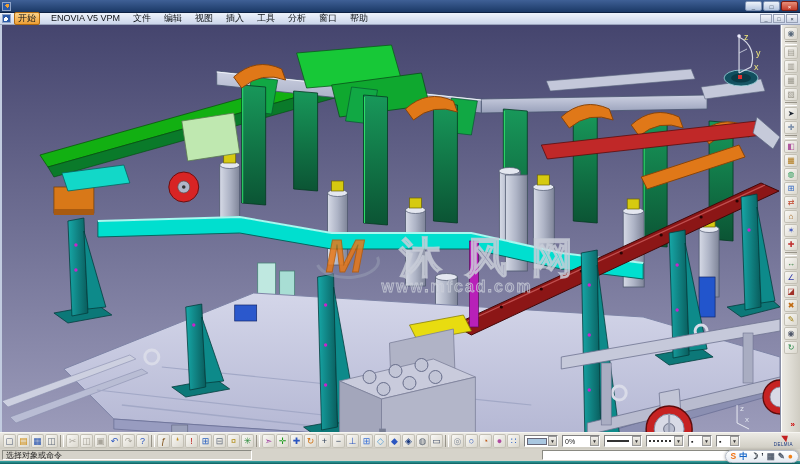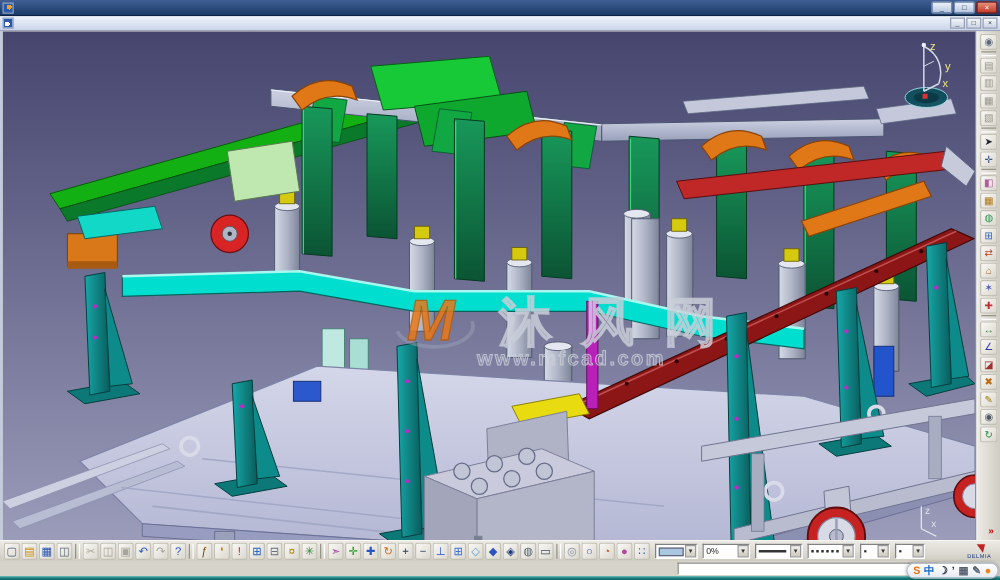--- a/index.html
+++ b/index.html
@@ -66,20 +66,33 @@
   <span class="winbtns" data-name="window-controls">
 
   <span data-name="window-minimize-button">_</span>
       <span data-name="window-maximize-button">□</span>
       <span data-name="window-close-button">×</span>
     </span>
 </div>
 
 <div class="menubar" data-name="menu-bar">
   <span class="app-icon" data-name="workbench-icon" style="background:radial-gradient(circle at 40% 60%,#fff 0 2px,#2a5aa8 2px)"></span>
+  <span class="menu-items" data-name="menu-items">
+
+  <span class="menu-item" data-name="menu-start" data-active="true">开始</span>
+      <span class="menu-item" data-name="menu-enovia-v5-vpm" data-active="false">ENOVIA V5 VPM</span>
+      <span class="menu-item" data-name="menu-file" data-active="false">文件</span>
+      <span class="menu-item" data-name="menu-edit" data-active="false">编辑</span>
+      <span class="menu-item" data-name="menu-view" data-active="false">视图</span>
+      <span class="menu-item" data-name="menu-insert" data-active="false">插入</span>
+      <span class="menu-item" data-name="menu-tools" data-active="false">工具</span>
+      <span class="menu-item" data-name="menu-analyze" data-active="false">分析</span>
+      <span class="menu-item" data-name="menu-window" data-active="false">窗口</span>
+      <span class="menu-item" data-name="menu-help" data-active="false">帮助</span>
+    </span>
   <span class="mdi" data-name="mdi-window-controls">
 
   <span data-name="mdi-minimize-button">_</span>
       <span data-name="mdi-restore-button">□</span>
       <span data-name="mdi-close-button">×</span>
     </span>
 </div>
 
 <div class="main" data-name="main-area">
   <div class="viewport" data-name="3d-viewport">
@@ -526,20 +539,21 @@
     <span class="arrow" data-name="chevron-down-icon">▼</span>
   </span>
 
   <span class="delmia" data-name="delmia-logo">
     <span class="mark" data-name="delmia-logo-mark">◥</span>
     <span class="word" data-name="delmia-logo-text">DELMIA</span>
   </span>
 </div>
 
 <div class="statusbar" data-name="status-bar">
+  <span class="sunken status-msg" data-name="status-message">选择对象或命令</span>
   <span class="sunken status-input" data-name="command-input"></span>
 </div>
 <div class="taskbar-sliver" data-name="taskbar-sliver"></div>
 
 <div class="ime" data-name="ime-toolbar">
 
     <span data-name="sogou-logo" style="color: rgb(240, 112, 16);">S</span>
 
     <span data-name="ime-mode-chinese" style="color: rgb(21, 101, 200);">中</span>
 

